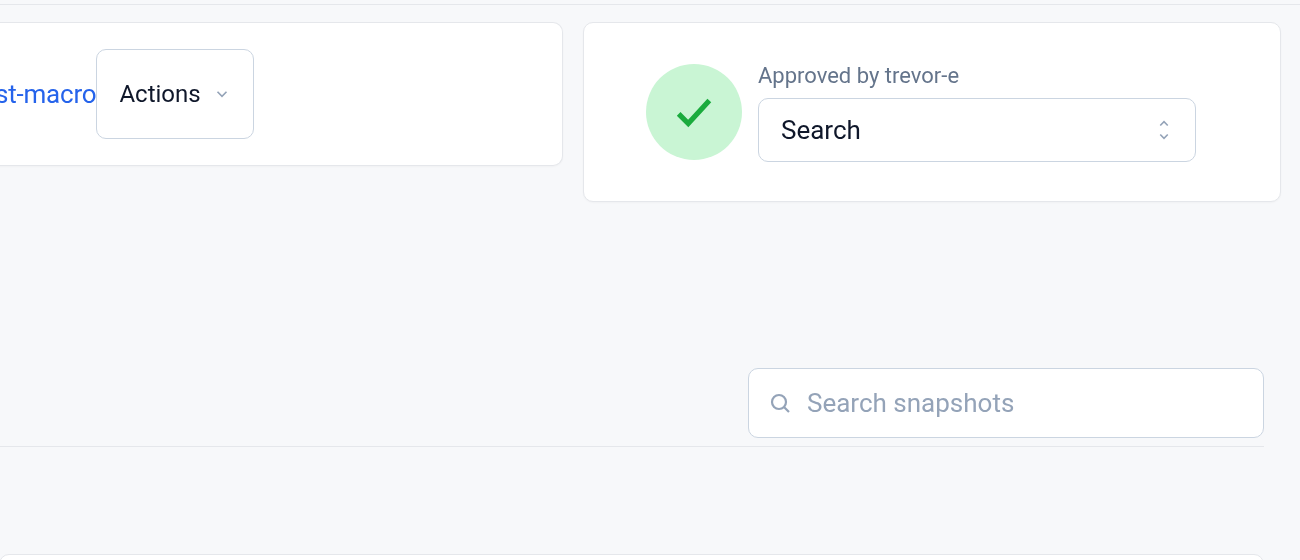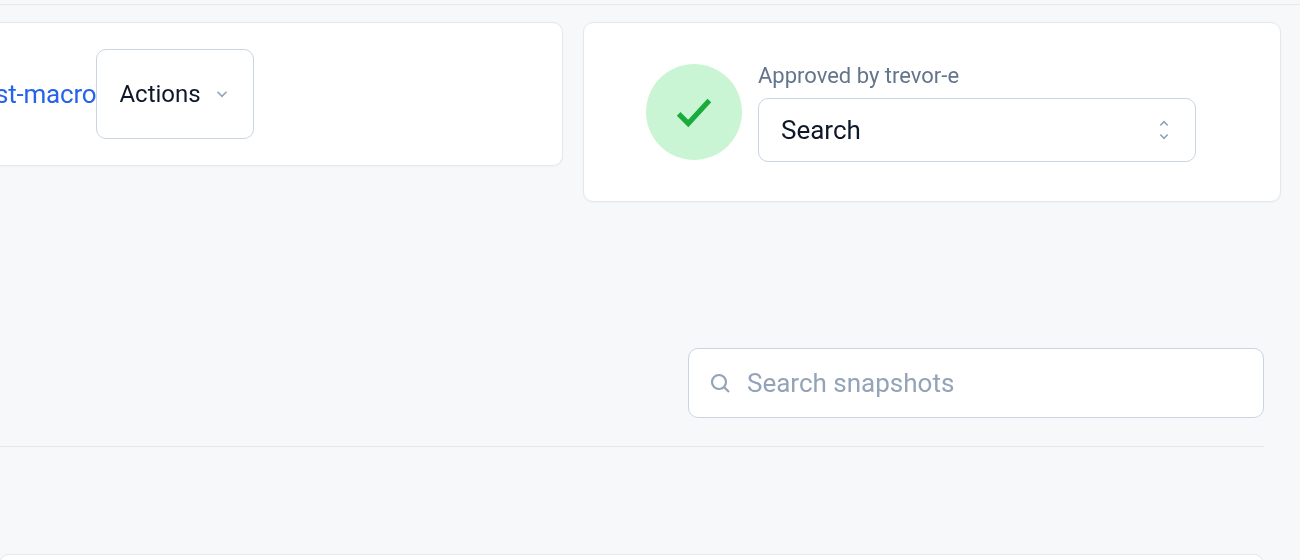--- a/index.html
+++ b/index.html
@@ -138,21 +138,22 @@
       top: 348px;
       left: 0;
       right: 36px;
       display: flex;
       align-items: center;
       justify-content: flex-end;
       gap: 24px;
     }
     .search-wrap {
       position: relative;
-      width: 576px;
+      width: 516px;
+      margin-top: 20px;
     }
     .search-input {
       width: 100%;
       height: 70px;
       border: 1px solid #cbd5e1;
       border-radius: 10px;
       padding: 0 20px 0 58px;
       font-size: 26px;
       color: #0f172a;
       font-family: inherit;

